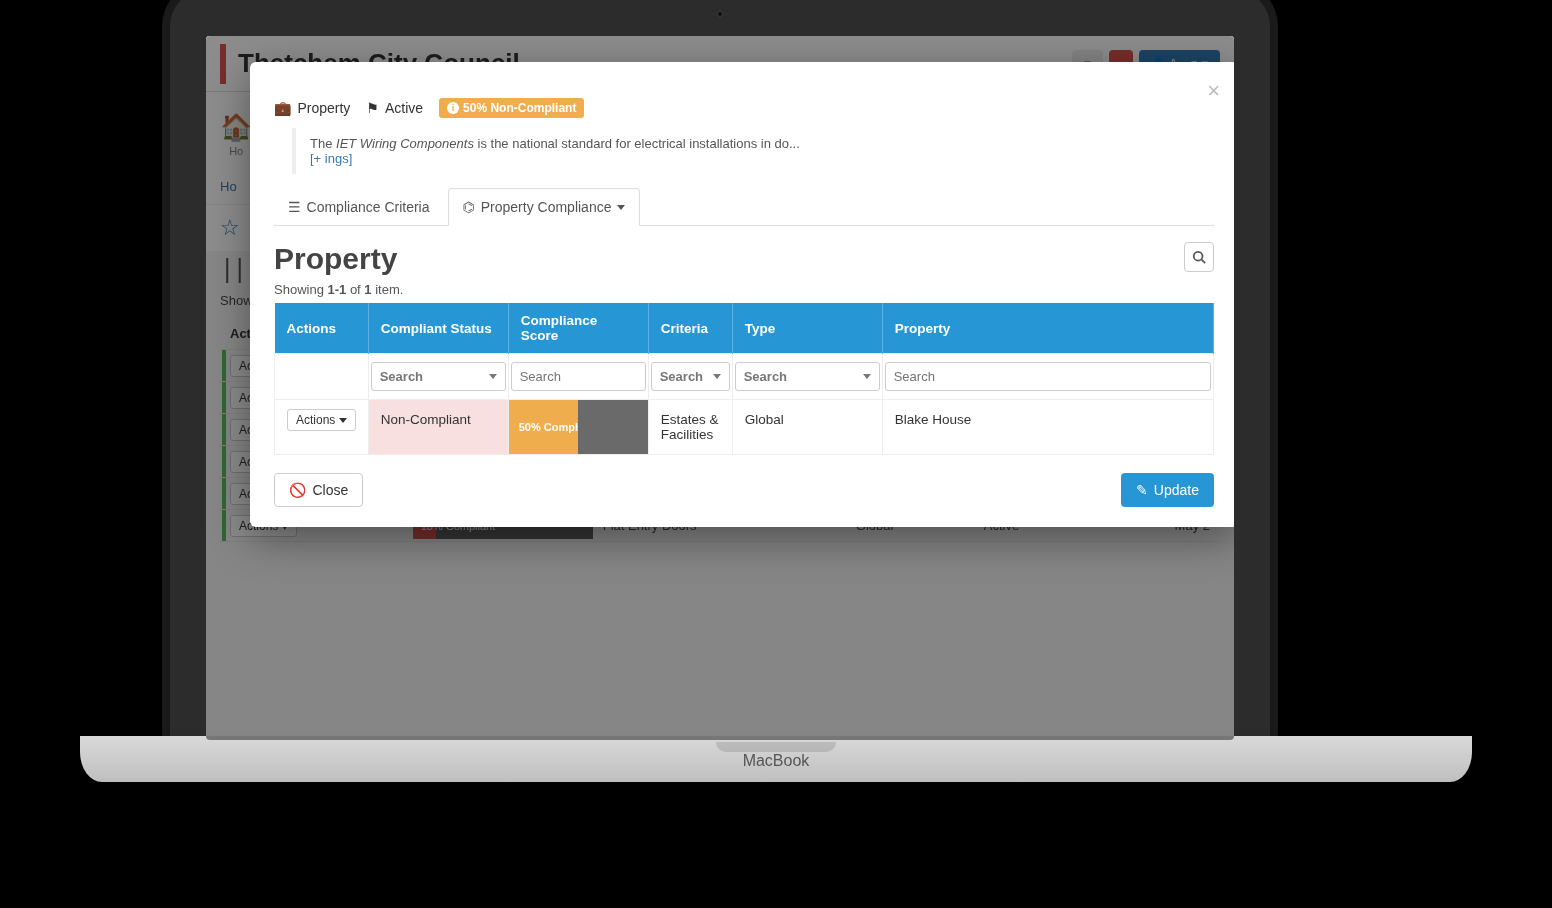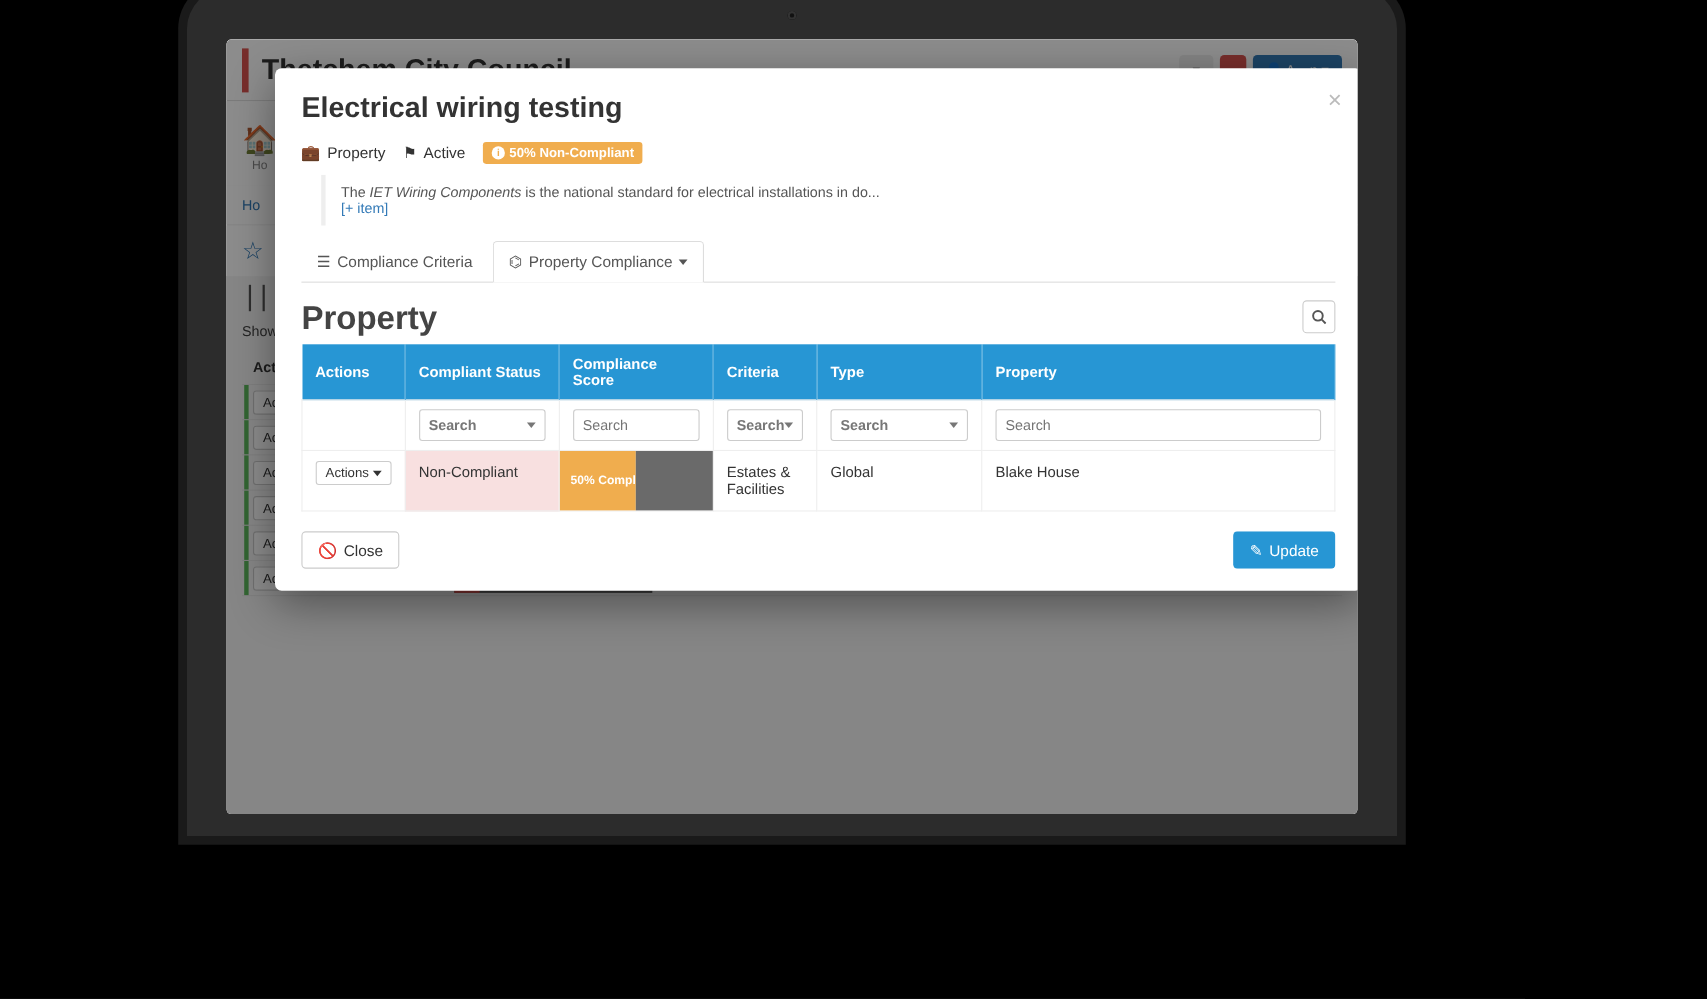--- a/index.html
+++ b/index.html
@@ -84,21 +84,21 @@
   .desc .more { color:#337ab7; cursor:pointer; }
   .tabs { display:flex; gap:4px; margin-top:14px; border-bottom:1px solid #ddd; }
   .tab { padding:10px 14px; font-size:14px; color:#555; display:flex; align-items:center; gap:6px; cursor:pointer; }
   .tab.active { border:1px solid #ddd; border-bottom:1px solid #fff; border-radius:4px 4px 0 0; background:#fff; margin-bottom:-1px;}
   .secthead { display:flex; align-items:flex-start; margin-top:16px;}
   .secthead h2 { font-size:30px; font-weight:600; color:#444;}
   .secthead .searchsm { margin-left:auto; border:1px solid #ccc; border-radius:4px; width:30px; height:30px; display:flex; align-items:center; justify-content:center; color:#555; cursor:pointer;}
   .showing { font-size:13px; color:#555; margin-top:6px;}
   table.dt { width:100%; border-collapse:collapse; margin-top:6px; font-size:13.5px;}
   .dt thead th { background:#2796d4; color:#fff; text-align:left; padding:10px 12px; font-weight:700; border-right:1px solid rgba(255,255,255,0.25);}
-  .dt thead tr.filters th { background:#fff; padding:8px 12px; border:1px solid #eee;}
+  .dt thead tr.filters th { background:#fff; padding:8px 2px; border:1px solid #eee;}
   .sel, .inp { width:100%; border:1px solid #ccc; border-radius:3px; padding:6px 8px; font-size:13px; color:#777; background:#fff;}
   .sel { display:flex; justify-content:space-between; align-items:center;}
   .dt tbody td { padding:12px; border:1px solid #eee; vertical-align:top; white-space:nowrap;}
   .cell-noncomp { background:#f8e0e0;}
   .scorecell { padding:0 !important; height:48px;}
   .scorebar { height:100%; display:flex; }
   .scorebar .seg-y { background:#f0ad4e; color:#fff; font-size:11px; font-weight:600; display:flex; align-items:center; padding-left:10px;}
   .scorebar .seg-g { background:#6a6a6a; flex:1;}
   .times { font-size:12.5px; color:#444; margin-top:18px; display:flex; gap:18px; align-items:center;}
   .times b { font-weight:700;}
@@ -221,40 +221,39 @@
                 </tr>
               </tbody>
           </table>
         </div>
       </div>
 
       <div class="overlay-dim"></div>
 
       <div class="modal">
         <span class="mclose">×</span>
-        <h1>Electrical wiring testing</h1>
 
         <div class="meta-row">
           <span class="chip">
             <span>💼</span>
             <span>Property</span>
           </span>
           <span class="chip">
             <span>⚑</span>
             <span>Active</span>
           </span>
           <span class="badge-warn">
             <span style="display:inline-flex;width:12px;height:12px;border-radius:50%;background:#fff;color:#f0ad4e;align-items:center;justify-content:center;font-size:9px;font-weight:700;">i</span>
             <span>50% Non-Compliant</span>
           </span>
         </div>
 
         <div class="desc">
           <span>The </span><em>IET Wiring Components</em><span> is the national standard for electrical installations in do...</span><br>
-          <span class="more">[+ item]</span>
+          <span class="more">[+ ings]</span>
         </div>
 
         <div class="tabs">
           <div class="tab">
             <span>☰</span>
             <span>Compliance Criteria</span>
           </div>
           <div class="tab active">
             <span>⌬</span>
             <span>Property Compliance</span>
@@ -263,20 +262,23 @@
         </div>
 
         <div class="secthead">
           <h2>Property</h2>
           <span class="searchsm">
             <svg width="14" height="14" viewBox="0 0 16 16" fill="none" stroke="#555" stroke-width="2">
                 <circle cx="7" cy="7" r="5"></circle>
                 <line x1="11" y1="11" x2="15" y2="15"></line>
               </svg>
           </span>
+        </div>
+        <div class="showing">
+          <span>Showing </span><b>1-1</b><span> of </span><b>1</b><span> item.</span>
         </div>
 
         <table class="dt">
           <thead>
             <tr>
               <th style="width:86px">Actions</th>
               <th style="width:140px">Compliant Status</th>
               <th style="width:140px">Compliance Score</th>
               <th style="width:84px">Criteria</th>
               <th style="width:150px">Type</th>
@@ -333,13 +335,16 @@
           </span>
           <span class="btn btn-primary">
             <span>✎</span>
               <span>Update</span>
           </span>
         </div>
       </div>
 
     </div>
   </div>
+  <div class="base">
+      <div class="brand">MacBook</div>
+    </div>
 </div>
 
 </body></html>

